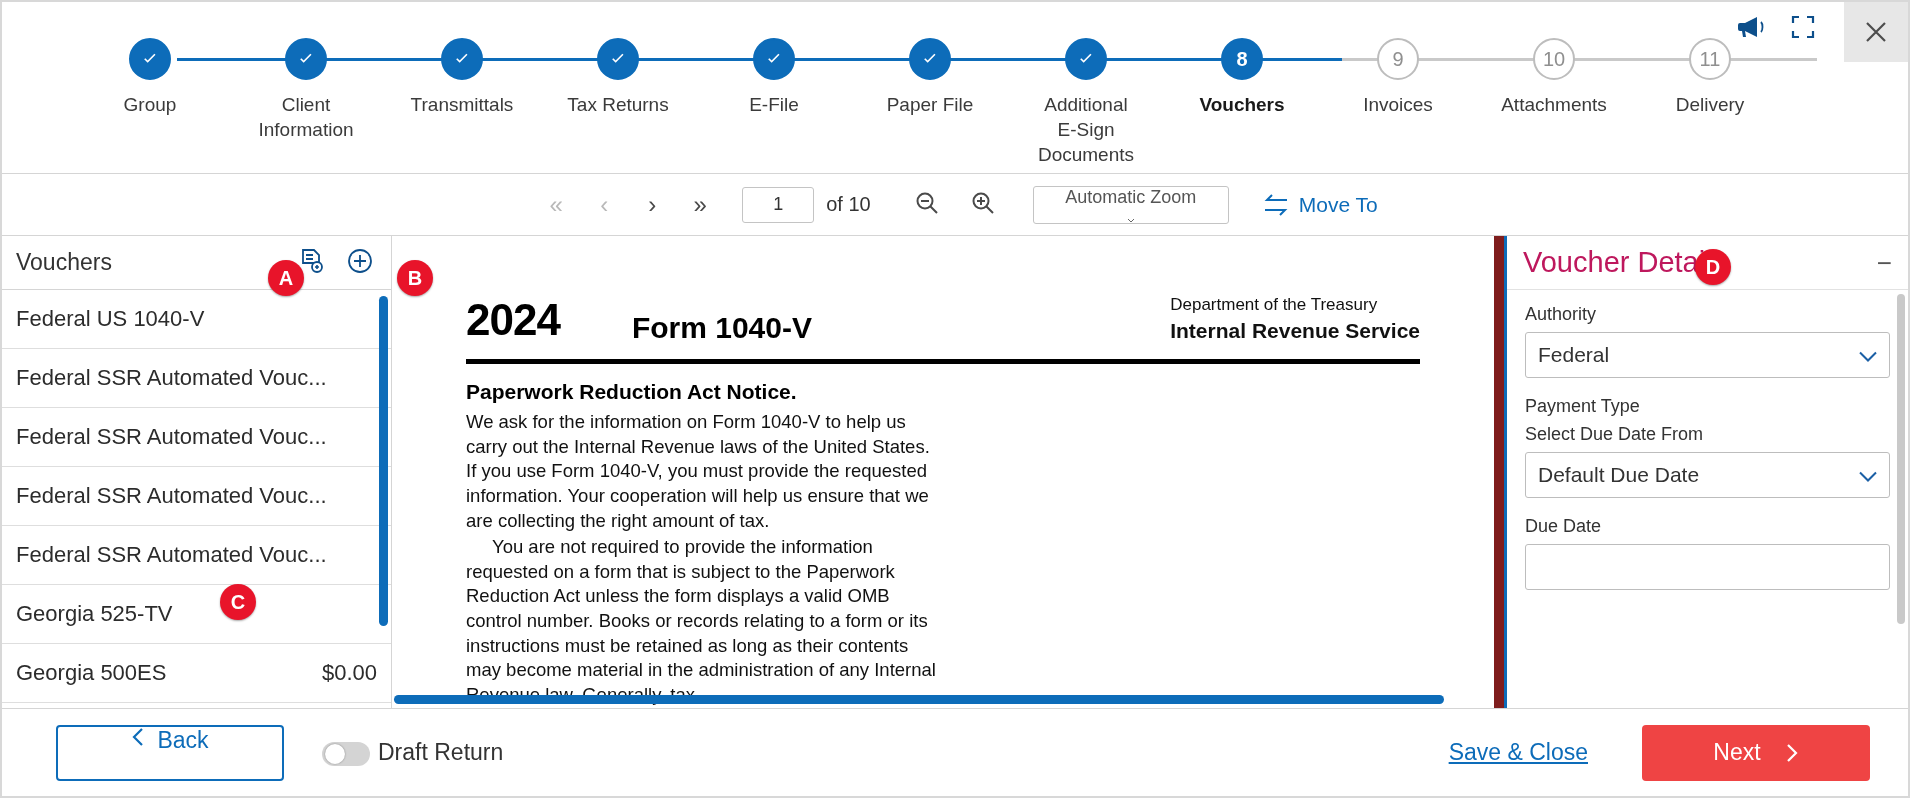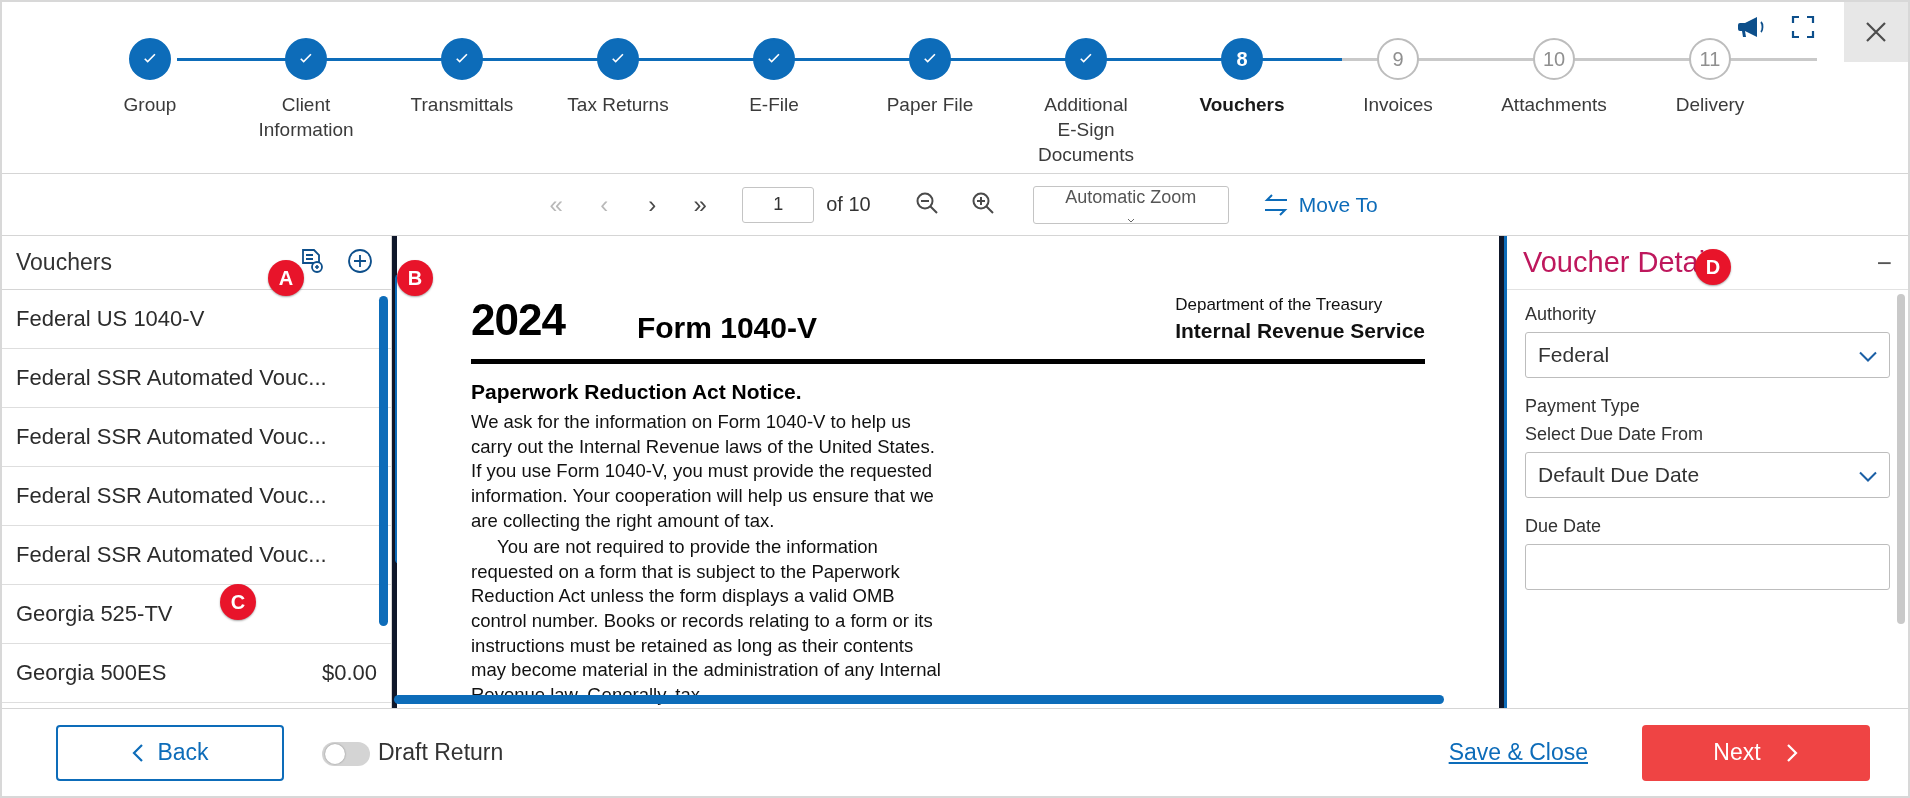--- a/index.html
+++ b/index.html
@@ -199,24 +199,23 @@
     right: 3px; top: 60px;
     width: 9px; height: 330px;
     background: #0d6cb9;
     border-radius: 5px;
   }
 
   
   .pdf-pane {
     flex: 1 1 auto;
     position: relative;
-    background: #0f172a;
+    background: #7f1d1d;
     overflow: hidden;
     display: flex;
-    justify-content: center;
   }
   .pdf-page {
     background: #fff;
     width: 1102px;
     margin-top: 0px;
     padding: 58px 74px 0 74px;
     position: relative;
   }
   .pdf-head {
     display: flex;
@@ -309,21 +308,21 @@
     align-items: center;
     padding: 0 38px 0 54px;
     background: #fff;
   }
   .back-btn {
     width: 228px; height: 56px;
     border: 2px solid #0d6cb9;
     border-radius: 4px;
     color: #0d6cb9;
     font-size: 23px;
-    display: flex; align-items: center; justify-content: center;
+    display: flex; justify-content: center;
     gap: 12px;
     cursor: pointer;
     background: #fff;
   }
   .toggle-wrap {
     margin-left: 38px;
     display: flex; align-items: flex-end; gap: 8px;
   }
   .toggle {
     width: 48px; height: 24px;

